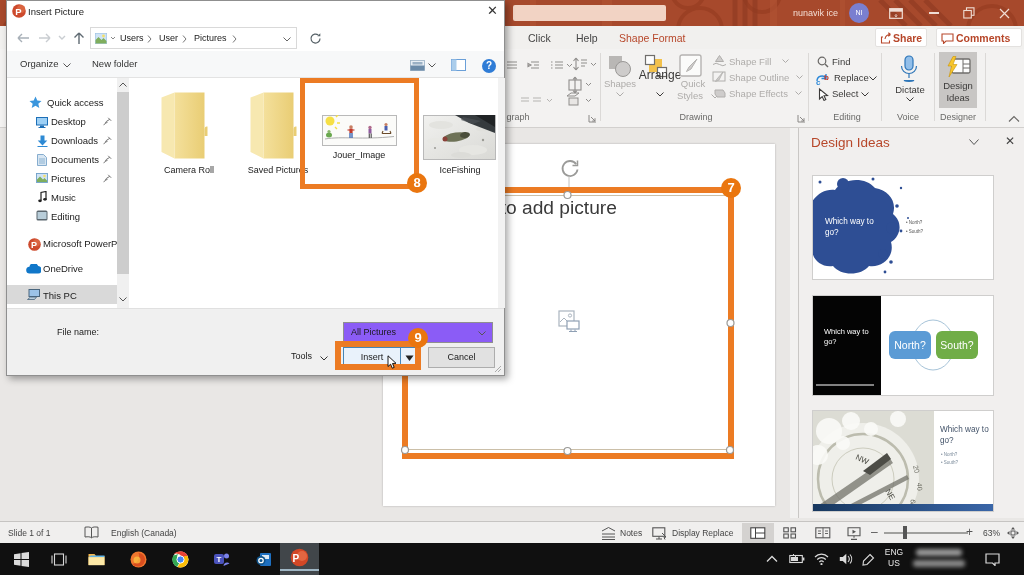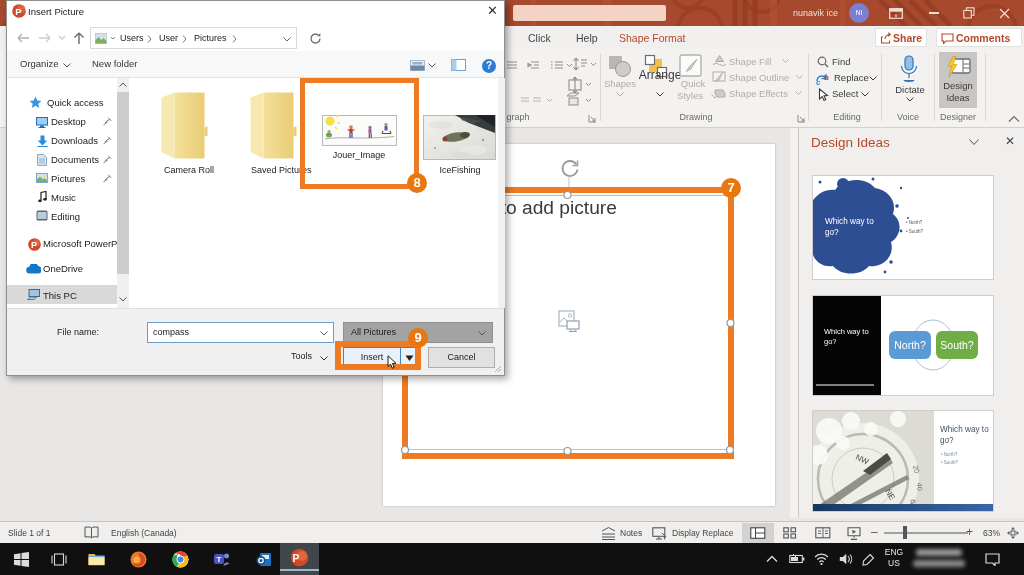--- a/index.html
+++ b/index.html
@@ -647,21 +647,21 @@
       <rect x="13.5" y="0.5" width="30" height="66" fill="url(#fg)"></rect>
       <path d="M43.5,44 v-6 q0,-4 3,-3.4 v9.4 z" fill="#e9cd74"></path>
       <polygon points="0.5,5.5 13.5,0.5 13.5,66.5 0.5,60" fill="#f7e8b0"></polygon>
     </svg>
     <svg class="abs" style="left:243px;top:91px" width="47" height="67" viewBox="0 0 47 67">
       <rect x="13.5" y="0.5" width="30" height="66" fill="url(#fg)"></rect>
       <path d="M43.5,44 v-6 q0,-4 3,-3.4 v9.4 z" fill="#e9cd74"></path>
       <polygon points="0.5,5.5 13.5,0.5 13.5,66.5 0.5,60" fill="#f7e8b0"></polygon>
     </svg>
     <div class="abs dlgtxt" style="left:147px;top:164px;width:70px;text-align:center">Camera Roll</div>
-    <div class="abs dlgtxt" style="left:244px;top:164px;width:70px;text-align:left">Saved Pictures</div>
+    <div class="abs dlgtxt" style="left:236px;top:164px;width:70px;text-align:center">Saved Pictures</div>
 
     <svg class="abs" style="left:315px;top:114px" width="75" height="31" viewBox="0 0 75 31">
       <rect x="0.5" y="0.5" width="74" height="30" fill="#fbfbf9" stroke="#b9b9b9"></rect>
       <circle cx="8" cy="6" r="4.5" fill="#f6df45"></circle>
       <g stroke="#f6df45" stroke-width="1.4">
           <path d="M8,0 v-2 M14,2 l2,-2 M15,8 h3 M13,12 l2,2"></path>
         </g>
       <path d="M3,24 C 20,21 40,25 72,21.5" stroke="#9a9a9a" stroke-width="0.8" fill="none"></path>
       <g>
         <ellipse cx="7" cy="20" rx="3" ry="2.5" fill="#6aa84f"></ellipse>
@@ -700,27 +700,21 @@
       <ellipse cx="42" cy="20" rx="5" ry="3" fill="#4a4e3a" transform="rotate(-8 42 20)"></ellipse>
       <circle cx="22" cy="24" r="2.5" fill="#8a4038"></circle>
       <circle cx="12" cy="33" r="1" fill="#9a9a94"></circle>
         <circle cx="60" cy="25" r="1.2" fill="#9a9a94"></circle>
     </svg>
     <div class="abs dlgtxt" style="left:420px;top:164px;width:66px;text-align:center">IceFishing</div>
     <div class="abs" style="left:491px;top:77px;width:7px;height:230px;background:#f2f2f2"></div>
 
     <div class="abs" style="left:0;top:307px;width:497px;height:67px;background:#f0f0f0;border-top:1px solid #e0e0e0"></div>
     <div class="abs dlgtxt" style="left:50px;top:326px">File name:</div>
-    <div class="abs" style="left:140px;top:321px;width:187px;height:21px;background:#fff;border:1px solid #6d9ec9">
-      <div class="abs dlgtxt" style="left:5px;top:4px">compass</div>
-      <svg class="abs" style="left:172px;top:8px" width="8" height="6">
-          <path d="M0.5,0.5 l3.5,3.5 l3.5,-3.5" stroke="#555" fill="none"></path>
-        </svg>
-    </div>
-    <div class="abs" style="left:336px;top:321px;width:150px;height:21px;background:#a3a3a3;border:1px solid #8f8f8f">
+    <div class="abs" style="left:336px;top:321px;width:150px;height:21px;background:#8b5cf6;border:1px solid #8f8f8f">
       <div class="abs dlgtxt" style="left:7px;top:4px">All Pictures</div>
       <svg class="abs" style="left:134px;top:8px" width="8" height="6">
           <path d="M0.5,0.5 l3.5,3.5 l3.5,-3.5" stroke="#555" fill="none"></path>
         </svg>
     </div>
     <div class="abs dlgtxt" style="left:284px;top:350px">Tools</div>
     <svg class="abs" style="left:313px;top:355px" width="8" height="6">
         <path d="M0.5,0.5 l3.5,3.5 l3.5,-3.5" stroke="#333" fill="none"></path>
       </svg>
     <div class="abs" style="left:336px;top:346px;width:75px;height:21px;background:#e9f2fb;border:1px solid #4585b5">

